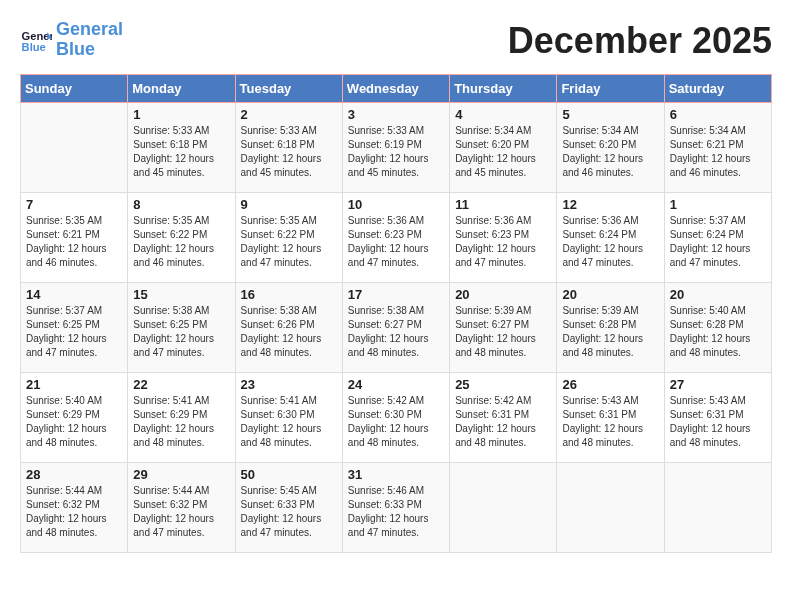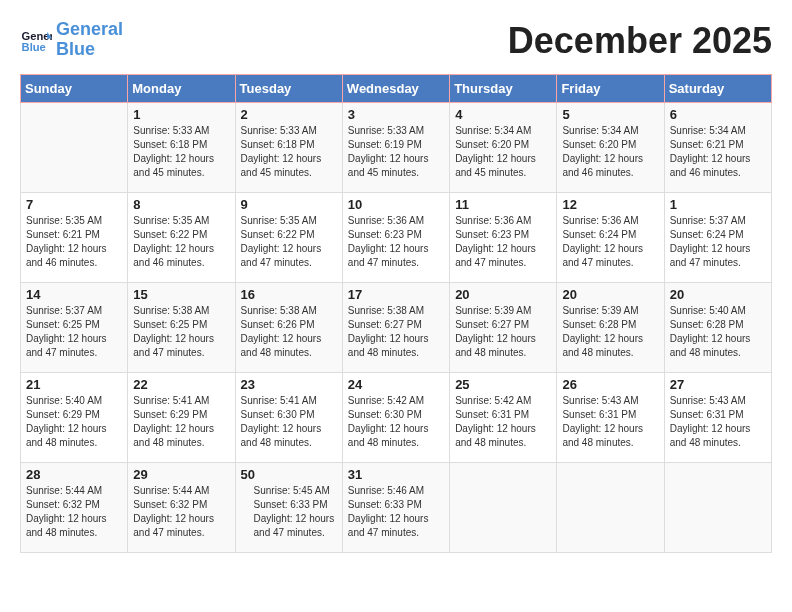--- a/index.html
+++ b/index.html
@@ -332,21 +332,21 @@
           </td>
           <td>
             <span class="day-num">29</span>
             <div class="day-info" style="white-space: pre-line;">Sunrise: 5:44 AM
 Sunset: 6:32 PM
 Daylight: 12 hours
 and 47 minutes.</div>
           </td>
           <td>
             <span class="day-num">50</span>
-            <div class="day-info" style="white-space: pre-line; margin-left: 13px;">Sunrise: 5:45 AM
+            <div class="day-info" style="white-space: pre-line;">Sunrise: 5:45 AM
 Sunset: 6:33 PM
 Daylight: 12 hours
 and 47 minutes.</div>
           </td>
           <td>
             <span class="day-num">31</span>
             <div class="day-info" style="white-space: pre-line;">Sunrise: 5:46 AM
 Sunset: 6:33 PM
 Daylight: 12 hours
 and 47 minutes.</div>

